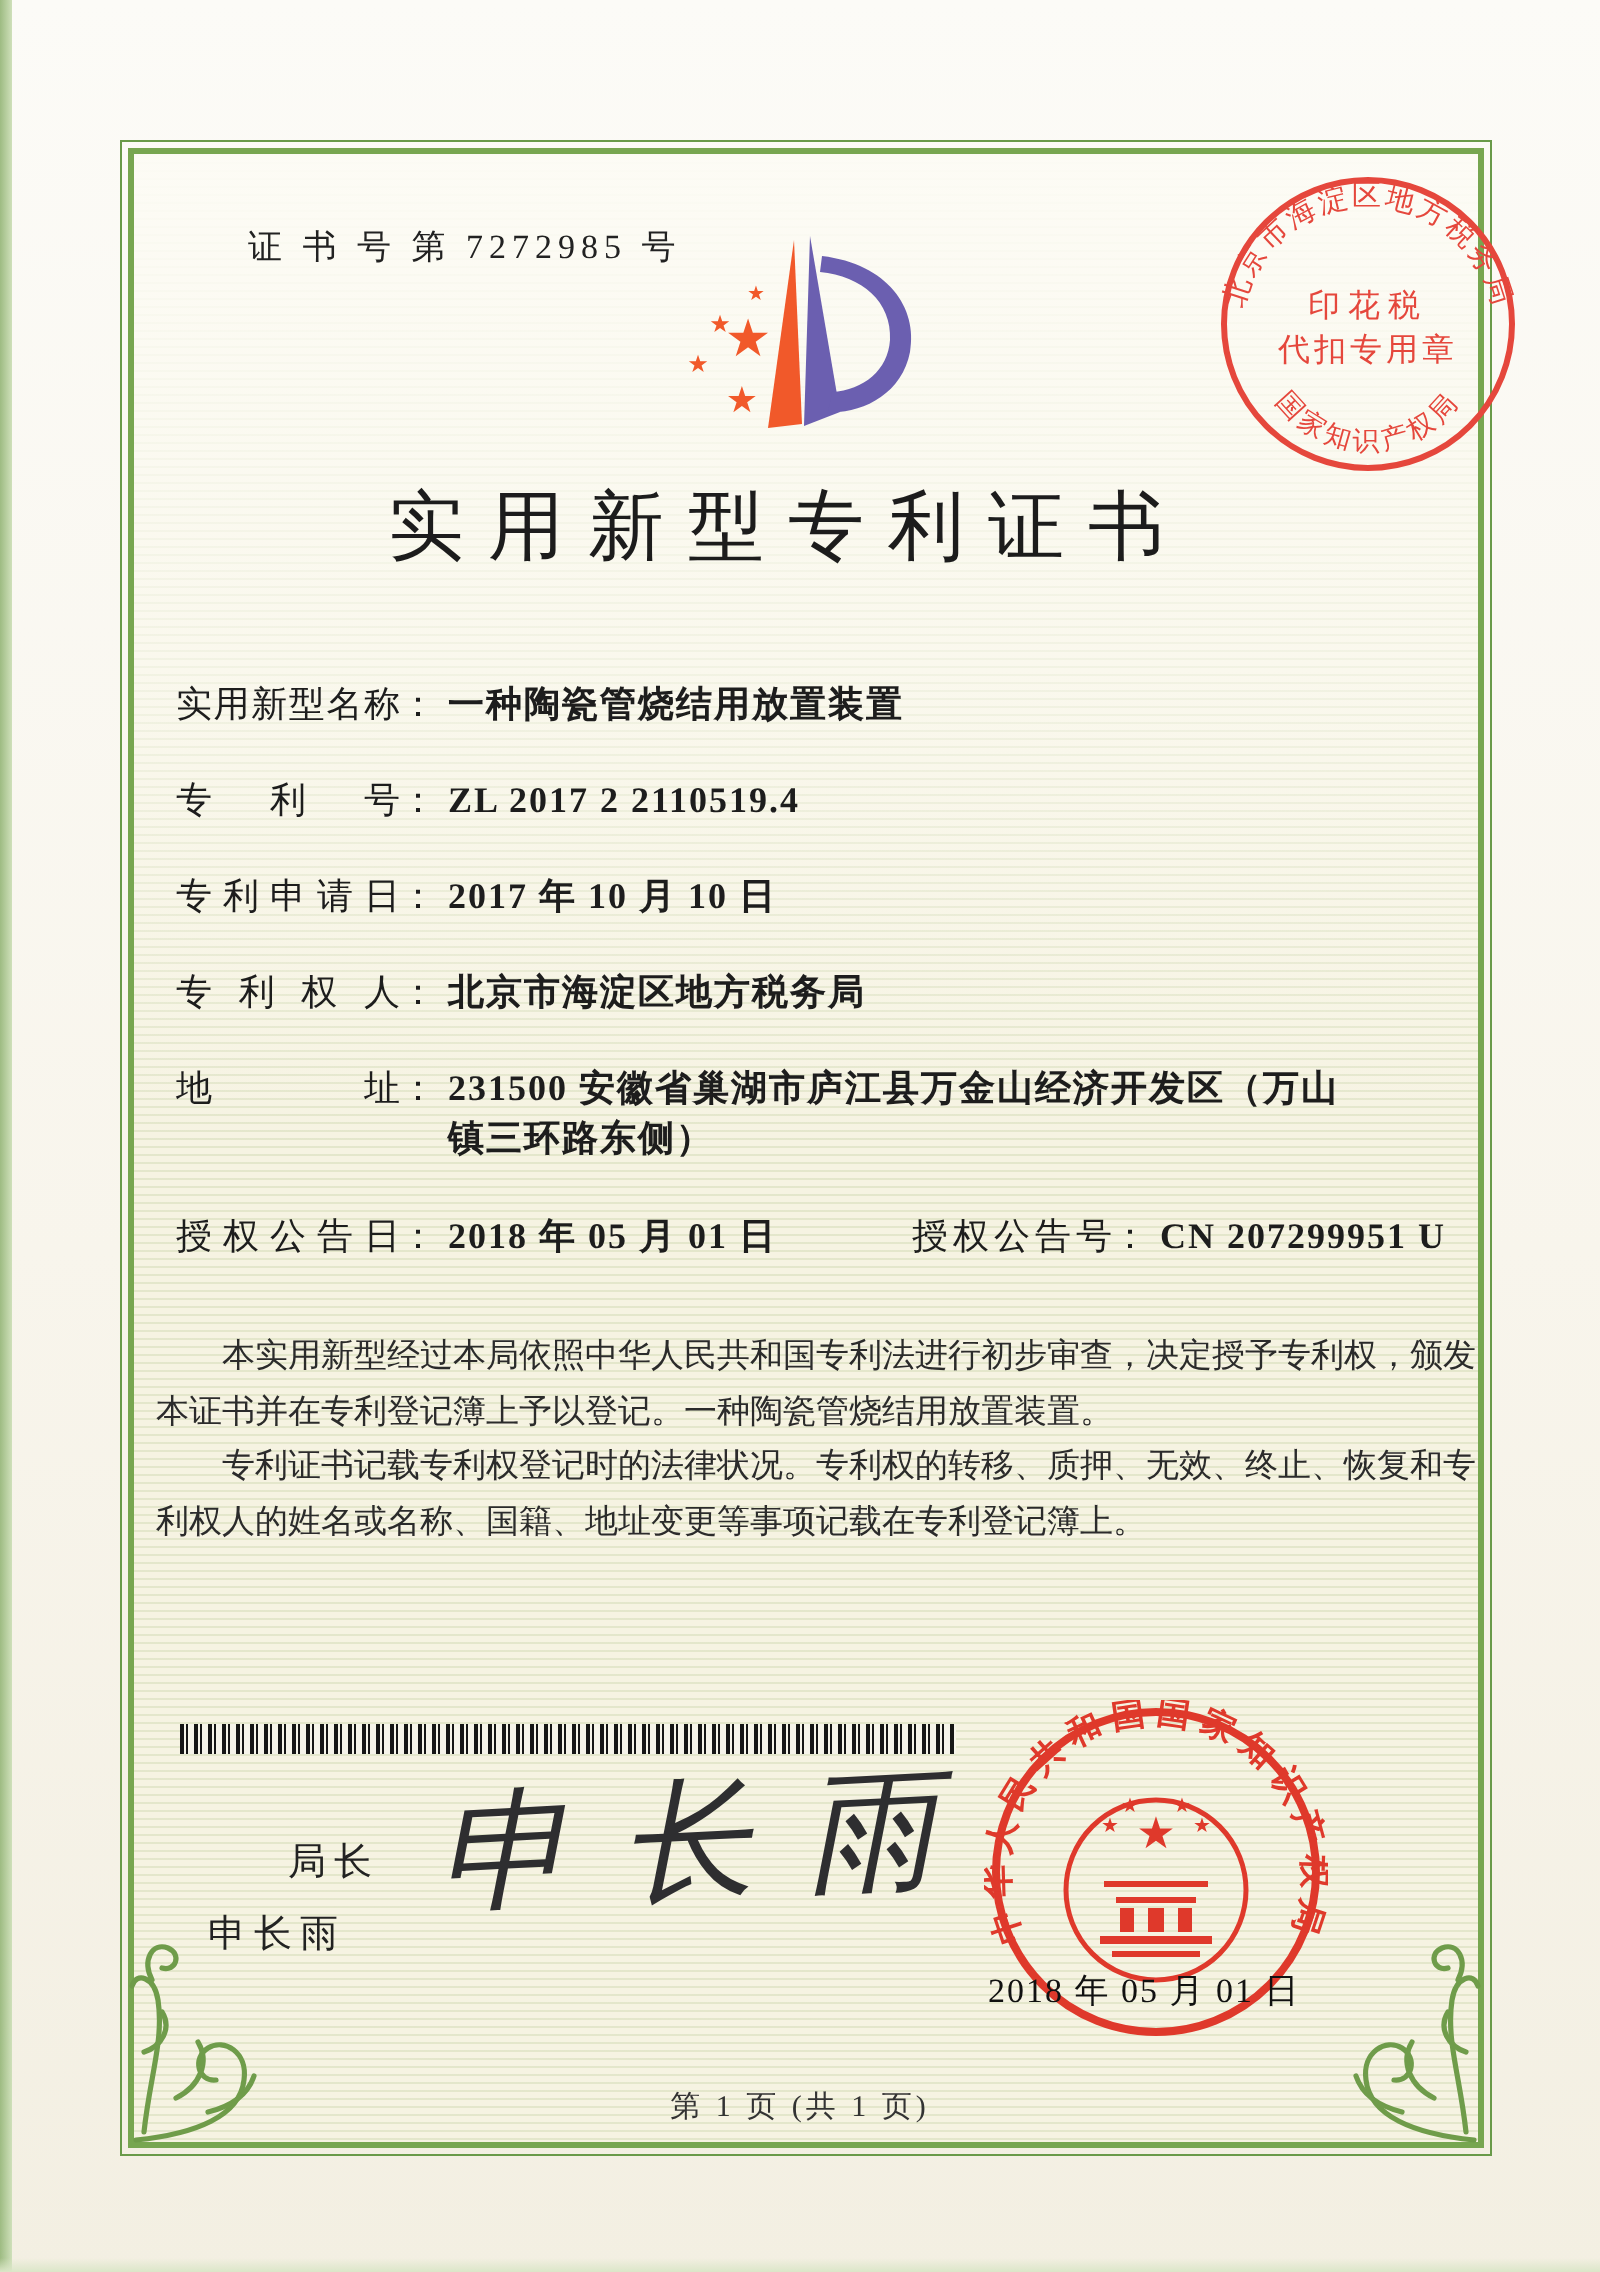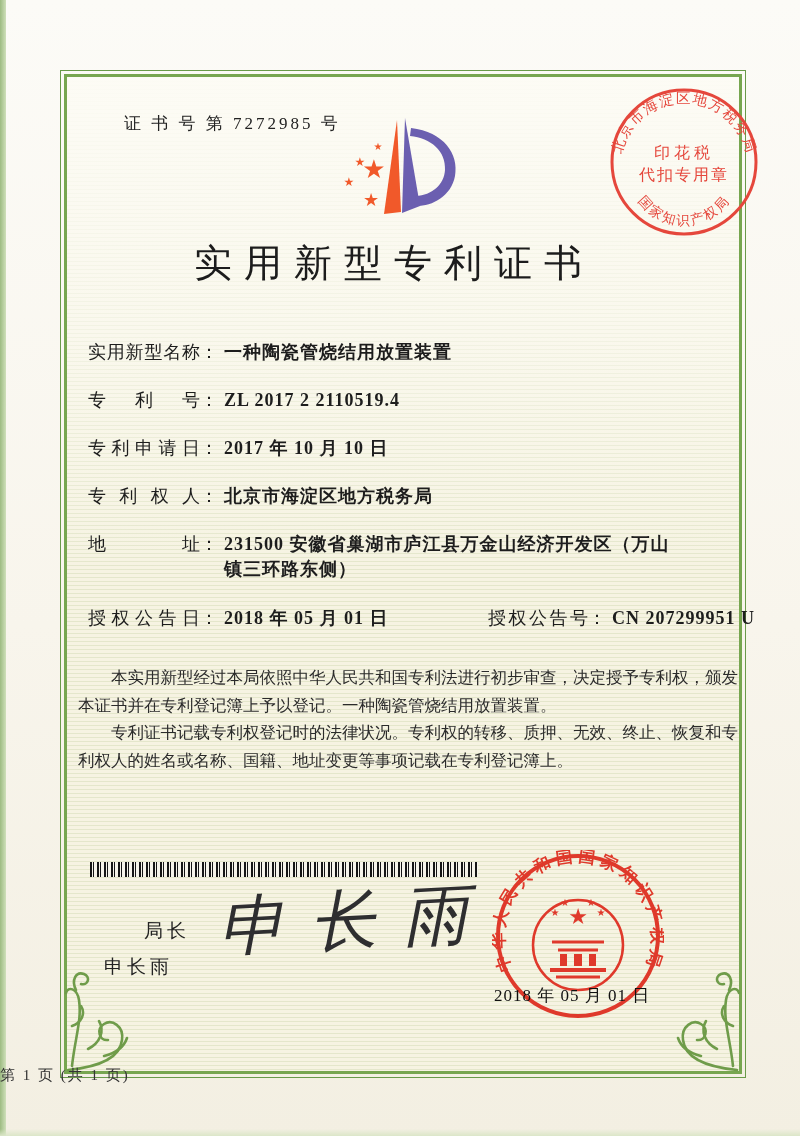--- a/index.html
+++ b/index.html
@@ -22,35 +22,35 @@
   
   .cert-no{position:absolute;left:88px;top:112px;font-size:17px;letter-spacing:3px;color:#222;margin-left:36px;}
   .title{position:absolute;left:0;top:238px;width:788px;text-align:center;
          font-size:38px;font-weight:normal;letter-spacing:12px;color:#1c1c1c;}
   .fields{position:absolute;left:88px;top:340px;width:600px;font-size:18px;color:#1d1d1d;}
   .frow{margin-bottom:24px;line-height:24px;position:relative;white-space:nowrap;}
   .flabel{display:inline-block;width:112px;text-align:justify;text-align-last:justify;vertical-align:top;}
   .fcolon{display:inline-block;vertical-align:top;margin-right:6px;}
   .fvalue{display:inline-block;vertical-align:top;letter-spacing:1px;font-weight:bold;}
   .frow.addr .fvalue{width:450px;white-space:normal;line-height:25px;}
-  .grant2{position:absolute;left:400px;top:0;white-space:nowrap;}
+  .grant2{position:absolute;left:368px;top:0;white-space:nowrap;}
   .grant2 .flabel{width:100px;}
   .paras{position:absolute;left:78px;top:664px;width:660px;font-size:16.5px;line-height:27.5px;
          text-align:justify;color:#2b2b2b;}
   .paras p{margin:0;text-indent:2em;}
   .barcode{position:absolute;left:90px;top:862px;width:388px;height:15px;
     background:repeating-linear-gradient(90deg,#161616 0px,#161616 2px,#f6f4ea 2px,#f6f4ea 3px,
       #161616 3px,#161616 4px,#f6f4ea 4px,#f6f4ea 7px,#161616 7px,#161616 9px,
       #f6f4ea 9px,#f6f4ea 10px,#161616 10px,#161616 11px,#f6f4ea 11px,#f6f4ea 14px);}
   .director-title{position:absolute;left:104px;top:918px;font-size:19px;letter-spacing:4px;color:#222;margin-left:40px;}
   .director-name{position:absolute;left:104px;top:954px;font-size:19px;letter-spacing:4px;color:#222;}
   .signature{position:absolute;left:218px;top:872px;width:420px;font-size:66px;color:#2e2e30;
              letter-spacing:26px;transform:rotate(-3deg);font-style:italic;white-space:nowrap;}
   .seal-date{position:absolute;left:494px;top:984px;font-size:17px;letter-spacing:1px;color:#111;z-index:5;}
-  .footer{position:absolute;left:0;top:1066px;width:800px;text-align:left;
+  .footer{position:absolute;left:0;top:1044px;width:800px;text-align:center;
           font-size:15px;letter-spacing:2px;color:#333;}
   .stamp-box{position:absolute;}
   svg text{font-family:"Liberation Serif","DejaVu Serif",serif;}
 </style>
 </head>
 <body>
 
 <div class="photo">
   <div class="edge-left"></div>
   <div class="edge-bottom"></div>

